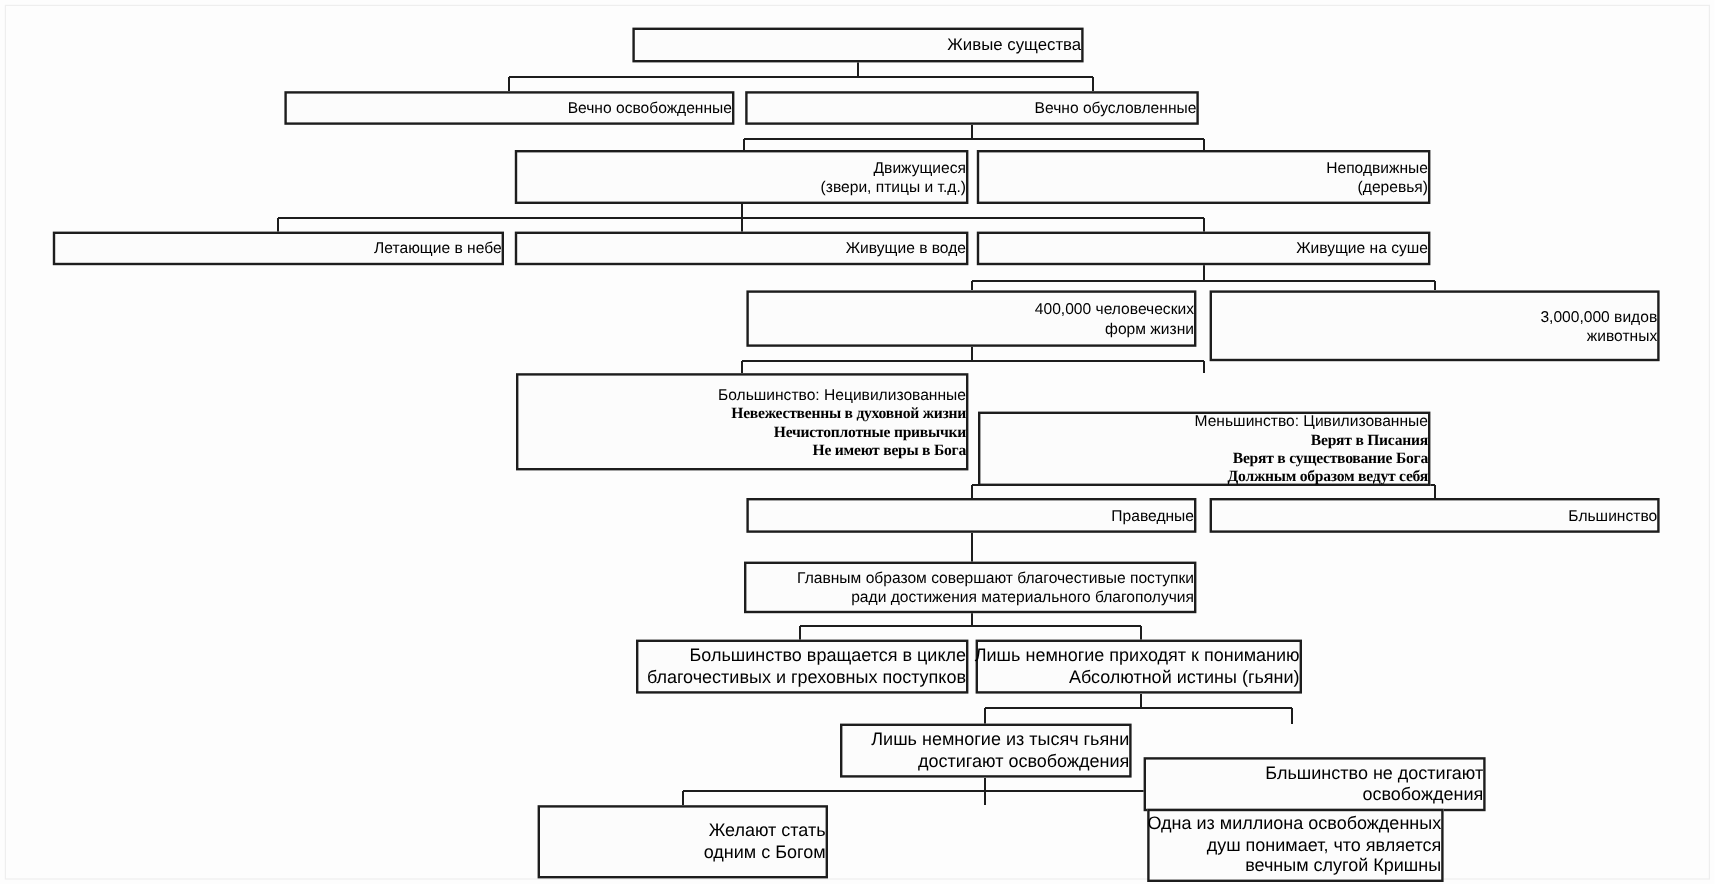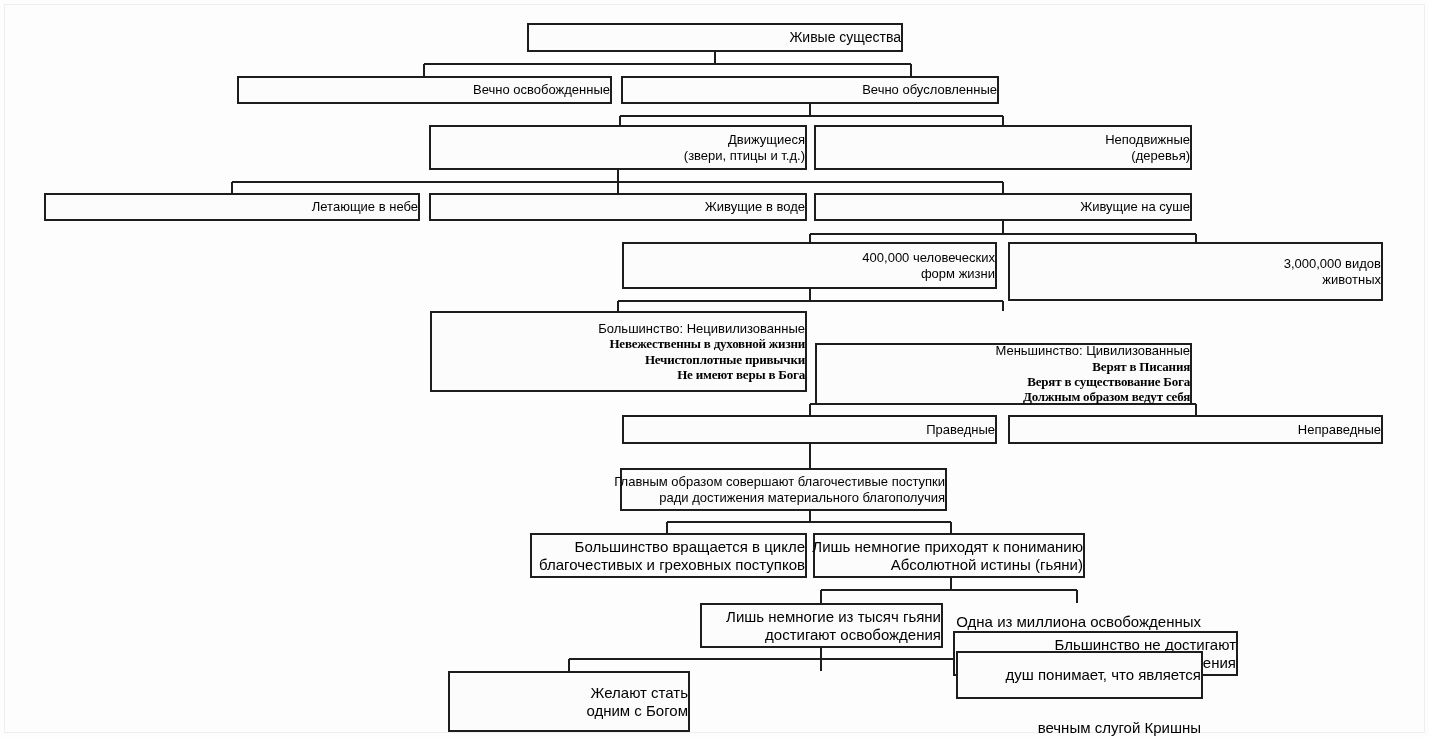--- a/index.html
+++ b/index.html
@@ -174,24 +174,24 @@
     <span class="ln">Меньшинство: Цивилизованные</span>
     <span class="ln serif">Верят в Писания</span>
     <span class="ln serif">Верят в существование Бога</span>
     <span class="ln serif">Должным образом ведут себя</span>
   </div>
 
   <div class="node s13p5 sans" style="left:622px; top:415px; width:375px; height:29px;">
     <span class="ln">Праведные</span>
   </div>
   <div class="node s13p5 sans" style="left:1008px; top:415px; width:375px; height:29px;">
-    <span class="ln">Неправедные</span>
-  </div>
-
-  <div class="node s13 sans" style="left:620px; top:468px; width:327px; height:43px;">
+    <span class="ln">Бльшинство</span>
+  </div>
+
+  <div class="node s13 sans" style="left:620px; top:468px; width:377px; height:43px;">
     <span class="ln">Главным образом совершают благочестивые поступки</span>
     <span class="ln">ради достижения материального благополучия</span>
   </div>
 
   <div class="node s12p5 sans" style="left:530px; top:533px; width:277px; height:45px;">
     <span class="ln">Большинство вращается в цикле</span>
     <span class="ln">благочестивых и греховных поступков</span>
   </div>
   <div class="node s12p5 sans" style="left:813px; top:533px; width:272px; height:45px;">
     <span class="ln">Лишь немногие приходят к пониманию</span>
@@ -204,19 +204,19 @@
   </div>
   <div class="node s12p5 sans" style="left:953px; top:603px; width:285px; height:45px;margin-top:28px;">
     <span class="ln">Бльшинство не достигают</span>
     <span class="ln">освобождения</span>
   </div>
 
   <div class="node s12p5 sans" style="left:448px; top:671px; width:242px; height:61px;">
     <span class="ln">Желают стать</span>
     <span class="ln">одним с Богом</span>
   </div>
-  <div class="node s12p5 sans" style="left:956px; top:651px; width:247px; height:48px;gap:35px;">
+  <div class="node s12p5 sans" style="left:956px; top:674px; width:247px; height:61px;">
     <span class="ln">Одна из миллиона освобожденных</span>
     <span class="ln">душ понимает, что является</span>
     <span class="ln">вечным слугой Кришны</span>
   </div>
 
 </div>
 
 </body></html>

